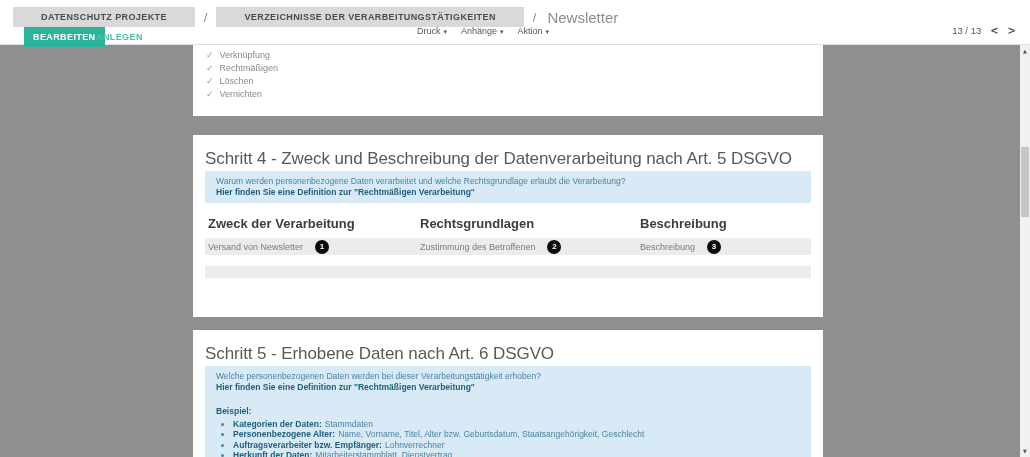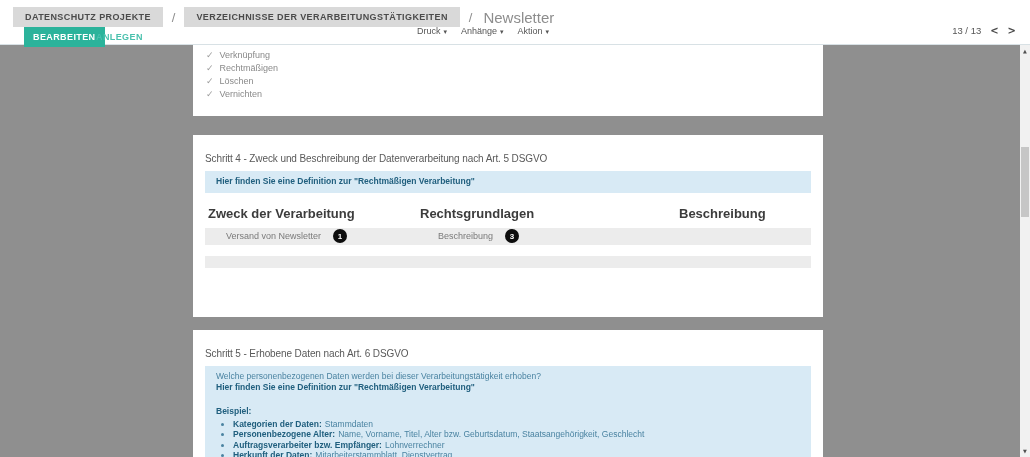--- a/index.html
+++ b/index.html
@@ -6,21 +6,21 @@
   html,body { width:1030px; height:457px; }
   body {
     position:relative; overflow:hidden;
     background:#8f8f8f;
     font-family:"Liberation Sans", sans-serif;
   }
 
   
   .topbar { position:absolute; top:0; left:0; width:1030px; height:45px; background:#ffffff; border-bottom:1px solid #d8e1e5; z-index:5; }
   .breadcrumb { position:absolute; top:7px; left:13px; display:flex; align-items:center; gap:9px; white-space:nowrap; }
-  .crumb-chip { background:#d9d9d9; color:#4b4b4b; font-size:9px; font-weight:700; letter-spacing:.4px; padding:5px 12px; cursor:pointer; }
+  .crumb-chip { background:#d9d9d9; color:#4b4b4b; font-size:9px; font-weight:700; letter-spacing:.4px; padding:5px 28px; cursor:pointer; }
   .crumb-sep { color:#8f8f8f; font-size:13px; }
   .page-title { color:#8d8d8d; font-size:15px; margin-left:2px; }
 
   .btn-edit { position:absolute; top:27px; left:24px; background:#2bb39b; color:#ffffff; font-size:9px; font-weight:700; letter-spacing:.4px; padding:5px 9px; cursor:pointer;text-align:center; }
   .btn-create { position:absolute; top:27px; left:90px; color:#49c1ad; font-size:9px; font-weight:700; letter-spacing:.4px; padding:5px 6px; cursor:pointer; }
 
   .menus { position:absolute; top:26px; left:417px; display:flex; gap:14px; }
   .menu-item { display:flex; align-items:center; gap:3px; font-size:9px; color:#565656; cursor:pointer; }
   .caret { font-size:7px; color:#565656; line-height:1; }
 
@@ -31,29 +31,29 @@
   
   .card { position:absolute; left:193px; width:630px; background:#ffffff; }
   .card-checklist { top:45px; height:71px; }
   .card-step4 { top:135px; height:182px; }
   .card-step5 { top:330px; height:180px; }
 
   .checklist { padding:3px 0 0 13px; }
   .check-item { display:flex; align-items:center; gap:6px; height:13px; font-size:9px; color:#8a8a8a; }
   .check-icon { color:#9b9b9b; font-size:9px; }
 
-  .card-title { margin:16px 12px 0; font-size:10px; line-height:15px; color:#595959; letter-spacing:-0.1px; }
+  .card-title { margin:16px 12px 0; font-size:17px; line-height:15px; color:#595959; letter-spacing:-0.1px; }
 
   .info-box { margin:5px 12px 0; background:#d8eaf5; padding:5px 11px 6px; font-size:8.5px; line-height:10.5px; color:#4a83a1; }
   .info-bold { color:#205f7e; font-weight:700; }
 
   .rtable { margin:13px 12px 0; }
   .thead { display:flex; padding:0 0 7px 3px; font-size:13px; font-weight:700; color:#3c3c3c; }
-  .trow  { display:flex; align-items:center; background:#ececec; height:17px; padding-left:21px; font-size:9px; color:#7a7a7a; }
-  .col1 { width:212px; } .col2 { width:259px; } .col3 { flex:1; }
+  .trow  { display:flex; align-items:center; background:#ececec; height:17px; padding-left:3px; font-size:9px; color:#7a7a7a; }
+  .col1 { width:212px; } .col2 { width:220px; } .col3 { flex:1; }
   .cell { display:flex; align-items:center; }
   .badge { width:14px; height:14px; border-radius:50%; background:#0d0d0d; color:#ffffff; font-size:8px; font-weight:700; display:flex; align-items:center; justify-content:center; margin-left:12px; flex:none; }
   .empty-row { margin:11px 12px 0; height:12px; background:#ececec; }
 
   .example { margin-top:14px; }
   .example-list { margin:2px 0 0; padding-left:17px; list-style:disc; }
   .example-list li { font-size:8.5px; line-height:10.5px; color:#4a83a1; }
   .ex-value { margin-left:3px; }
   .info-tall { padding-bottom:20px; }
 
@@ -117,33 +117,38 @@
     <div class="check-item">
       <span class="check-icon">✓</span>
       <span>Vernichten</span>
     </div>
   </div>
 </div>
 
 <div class="card card-step4">
   <div class="card-title">Schritt 4 - Zweck und Beschreibung der Datenverarbeitung nach Art. 5 DSGVO</div>
   <div class="info-box">
+    <div>Warum werden personenbezogene Daten verarbeitet und welche Rechtsgrundlage erlaubt die Verarbeitung?</div>
     <div class="info-bold">Hier finden Sie eine Definition zur "Rechtmäßigen Verarbeitung"</div>
   </div>
 
   <div class="rtable">
     <div class="thead">
       <span class="col1">Zweck der Verarbeitung</span>
       <span class="col2">Rechtsgrundlagen</span>
       <span class="col3">Beschreibung</span>
     </div>
     <div class="trow">
       <span class="cell col1">
         <span>Versand von Newsletter</span>
         <span class="badge">1</span>
+      </span>
+      <span class="cell col2">
+        <span>Zustimmung des Betroffenen</span>
+        <span class="badge">2</span>
       </span>
       <span class="cell col3">
         <span>Beschreibung</span>
         <span class="badge">3</span>
       </span>
     </div>
   </div>
   <div class="empty-row"></div>
 </div>
 

